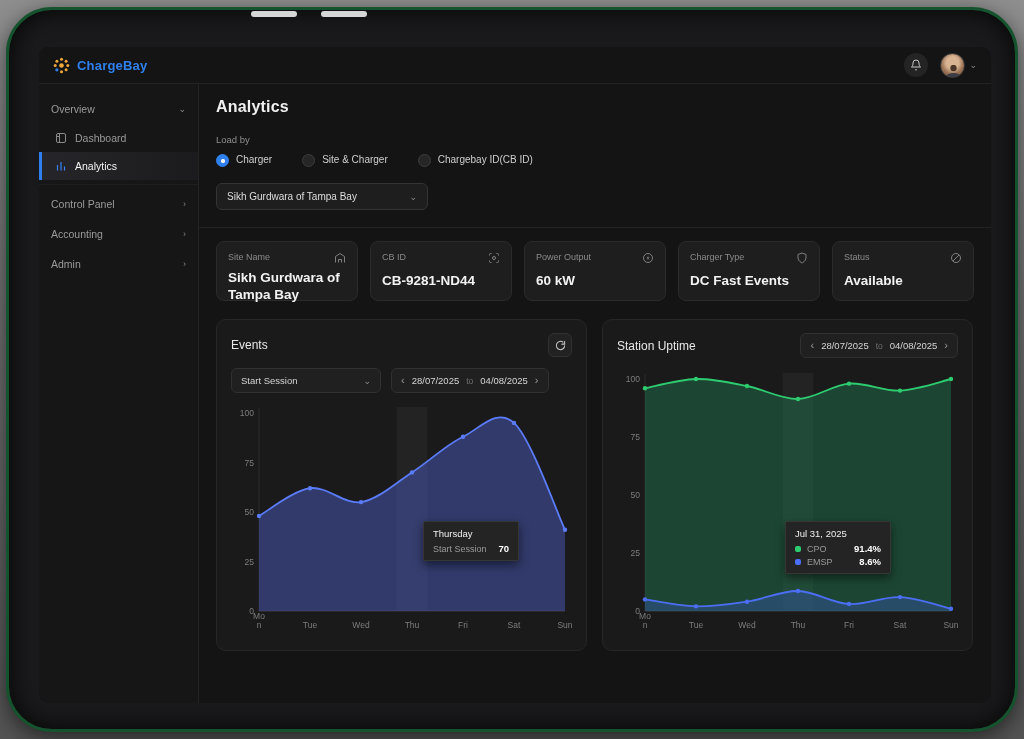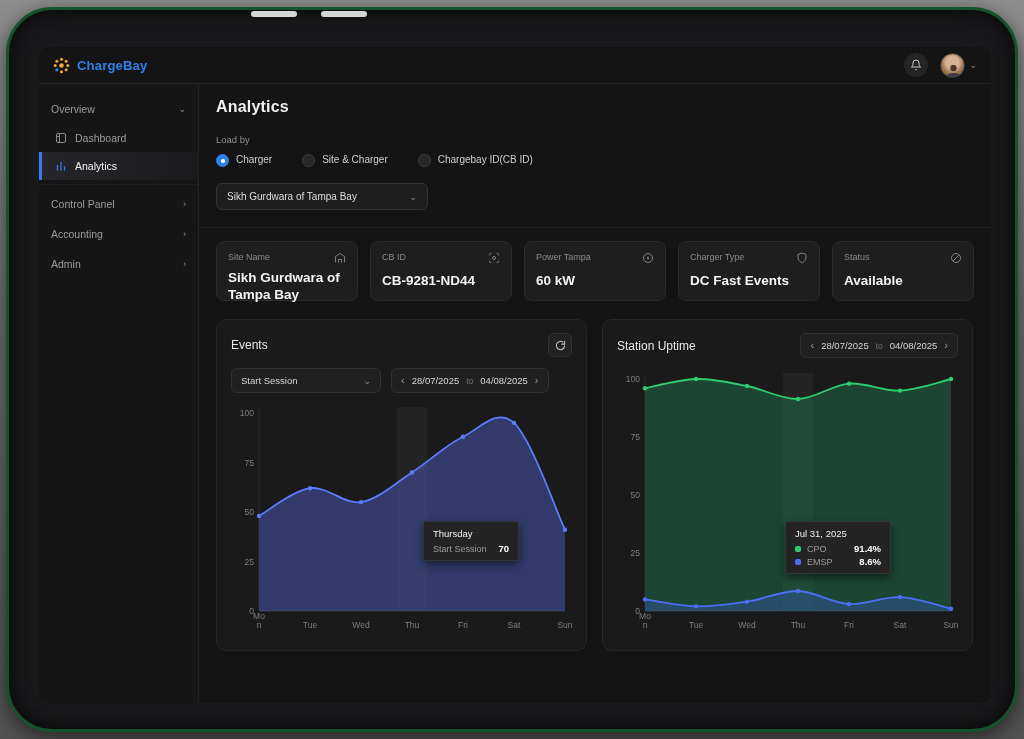--- a/index.html
+++ b/index.html
@@ -203,21 +203,21 @@
               <span class="card-label">CB ID</span>
               <svg width="12" height="12" viewBox="0 0 24 24" fill="none" stroke="#8a8a8a" stroke-width="1.8">
                 <path d="M3 7V5a2 2 0 0 1 2-2h2M17 3h2a2 2 0 0 1 2 2v2M21 17v2a2 2 0 0 1-2 2h-2M7 21H5a2 2 0 0 1-2-2v-2"></path>
                   <circle cx="12" cy="12" r="3"></circle>
               </svg>
             </div>
             <div class="card-value">CB-9281-ND44</div>
           </div>
           <div class="card">
             <div class="card-top">
-              <span class="card-label">Power Tampa</span>
+              <span class="card-label">Power Output</span>
               <svg width="12" height="12" viewBox="0 0 24 24" fill="none" stroke="#8a8a8a" stroke-width="1.8">
                 <circle cx="12" cy="12" r="9"></circle>
                   <path d="M13 7l-4 6h3l-1 4 4-6h-3z" fill="#8a8a8a" stroke="none"></path>
               </svg>
             </div>
             <div class="card-value">60 kW</div>
           </div>
           <div class="card">
             <div class="card-top">
               <span class="card-label">Charger Type</span>

